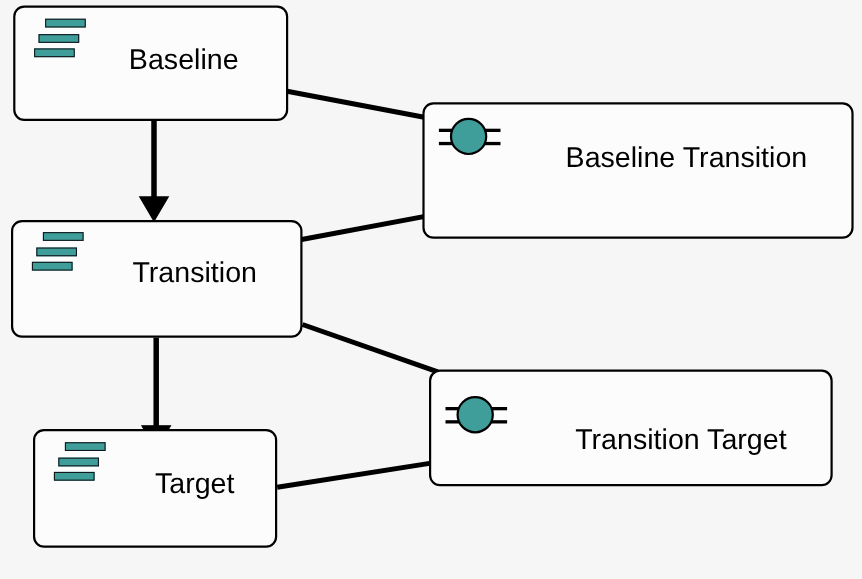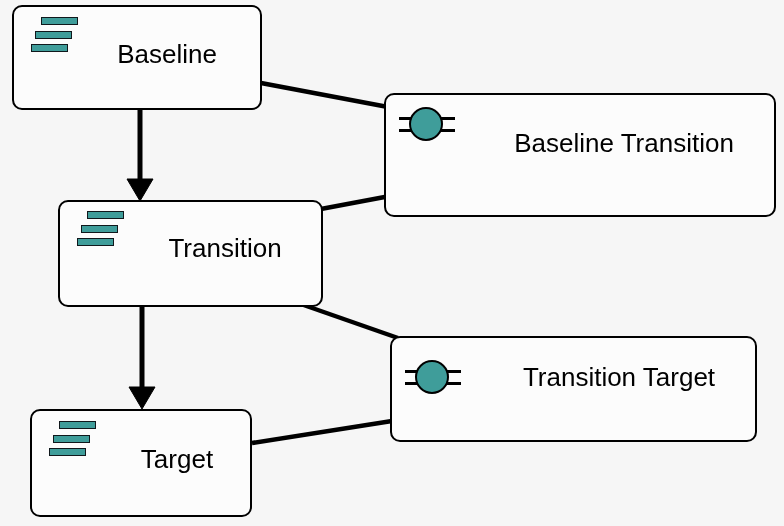--- a/index.html
+++ b/index.html
@@ -88,30 +88,30 @@
 
   <div class="node" style="left:12px; top:5px; width:250px; height:105px;">
     <div class="bars" style="left:15px; top:9px;">
       <div class="bar b1"></div>
       <div class="bar b2"></div>
       <div class="bar b3"></div>
     </div>
     <span class="label" style="left:153px; top:47px;">Baseline</span>
   </div>
 
-  <div class="node" style="left:10px; top:200px; width:265px; height:107px;margin-left:48px;">
+  <div class="node" style="left:10px; top:200px; width:265px; height:107px;">
     <div class="bars" style="left:15px; top:8px;">
       <div class="bar b1"></div>
       <div class="bar b2"></div>
       <div class="bar b3"></div>
     </div>
     <span class="label" style="left:165px; top:46px;">Transition</span>
   </div>
 
-  <div class="node" style="left:30px; top:409px; width:222px; height:108px;">
+  <div class="node" style="left:30px; top:390px; width:222px; height:108px;">
     <div class="bars" style="left:15px; top:9px;">
       <div class="bar b1"></div>
       <div class="bar b2"></div>
       <div class="bar b3"></div>
     </div>
     <span class="label" style="left:145px; top:48px;">Target</span>
   </div>
 
   <div class="node" style="left:384px; top:93px; width:392px; height:124px;">
     <div class="lined-circle" style="left:13px; top:11px;">
@@ -121,16 +121,16 @@
     </div>
     <span class="label" style="left:238px; top:48px;">Baseline Transition</span>
   </div>
 
   <div class="node" style="left:390px; top:336px; width:367px; height:106px;">
     <div class="lined-circle" style="left:13px; top:21px;">
       <div class="lc-line t"></div>
       <div class="lc-line b"></div>
       <div class="lc-circle"></div>
     </div>
-    <span class="label" style="left:227px; top:39px;">Transition Target</span>
+    <span class="label" style="left:227px; top:62px;">Transition Target</span>
   </div>
 
 </div>
 
 </body></html>

